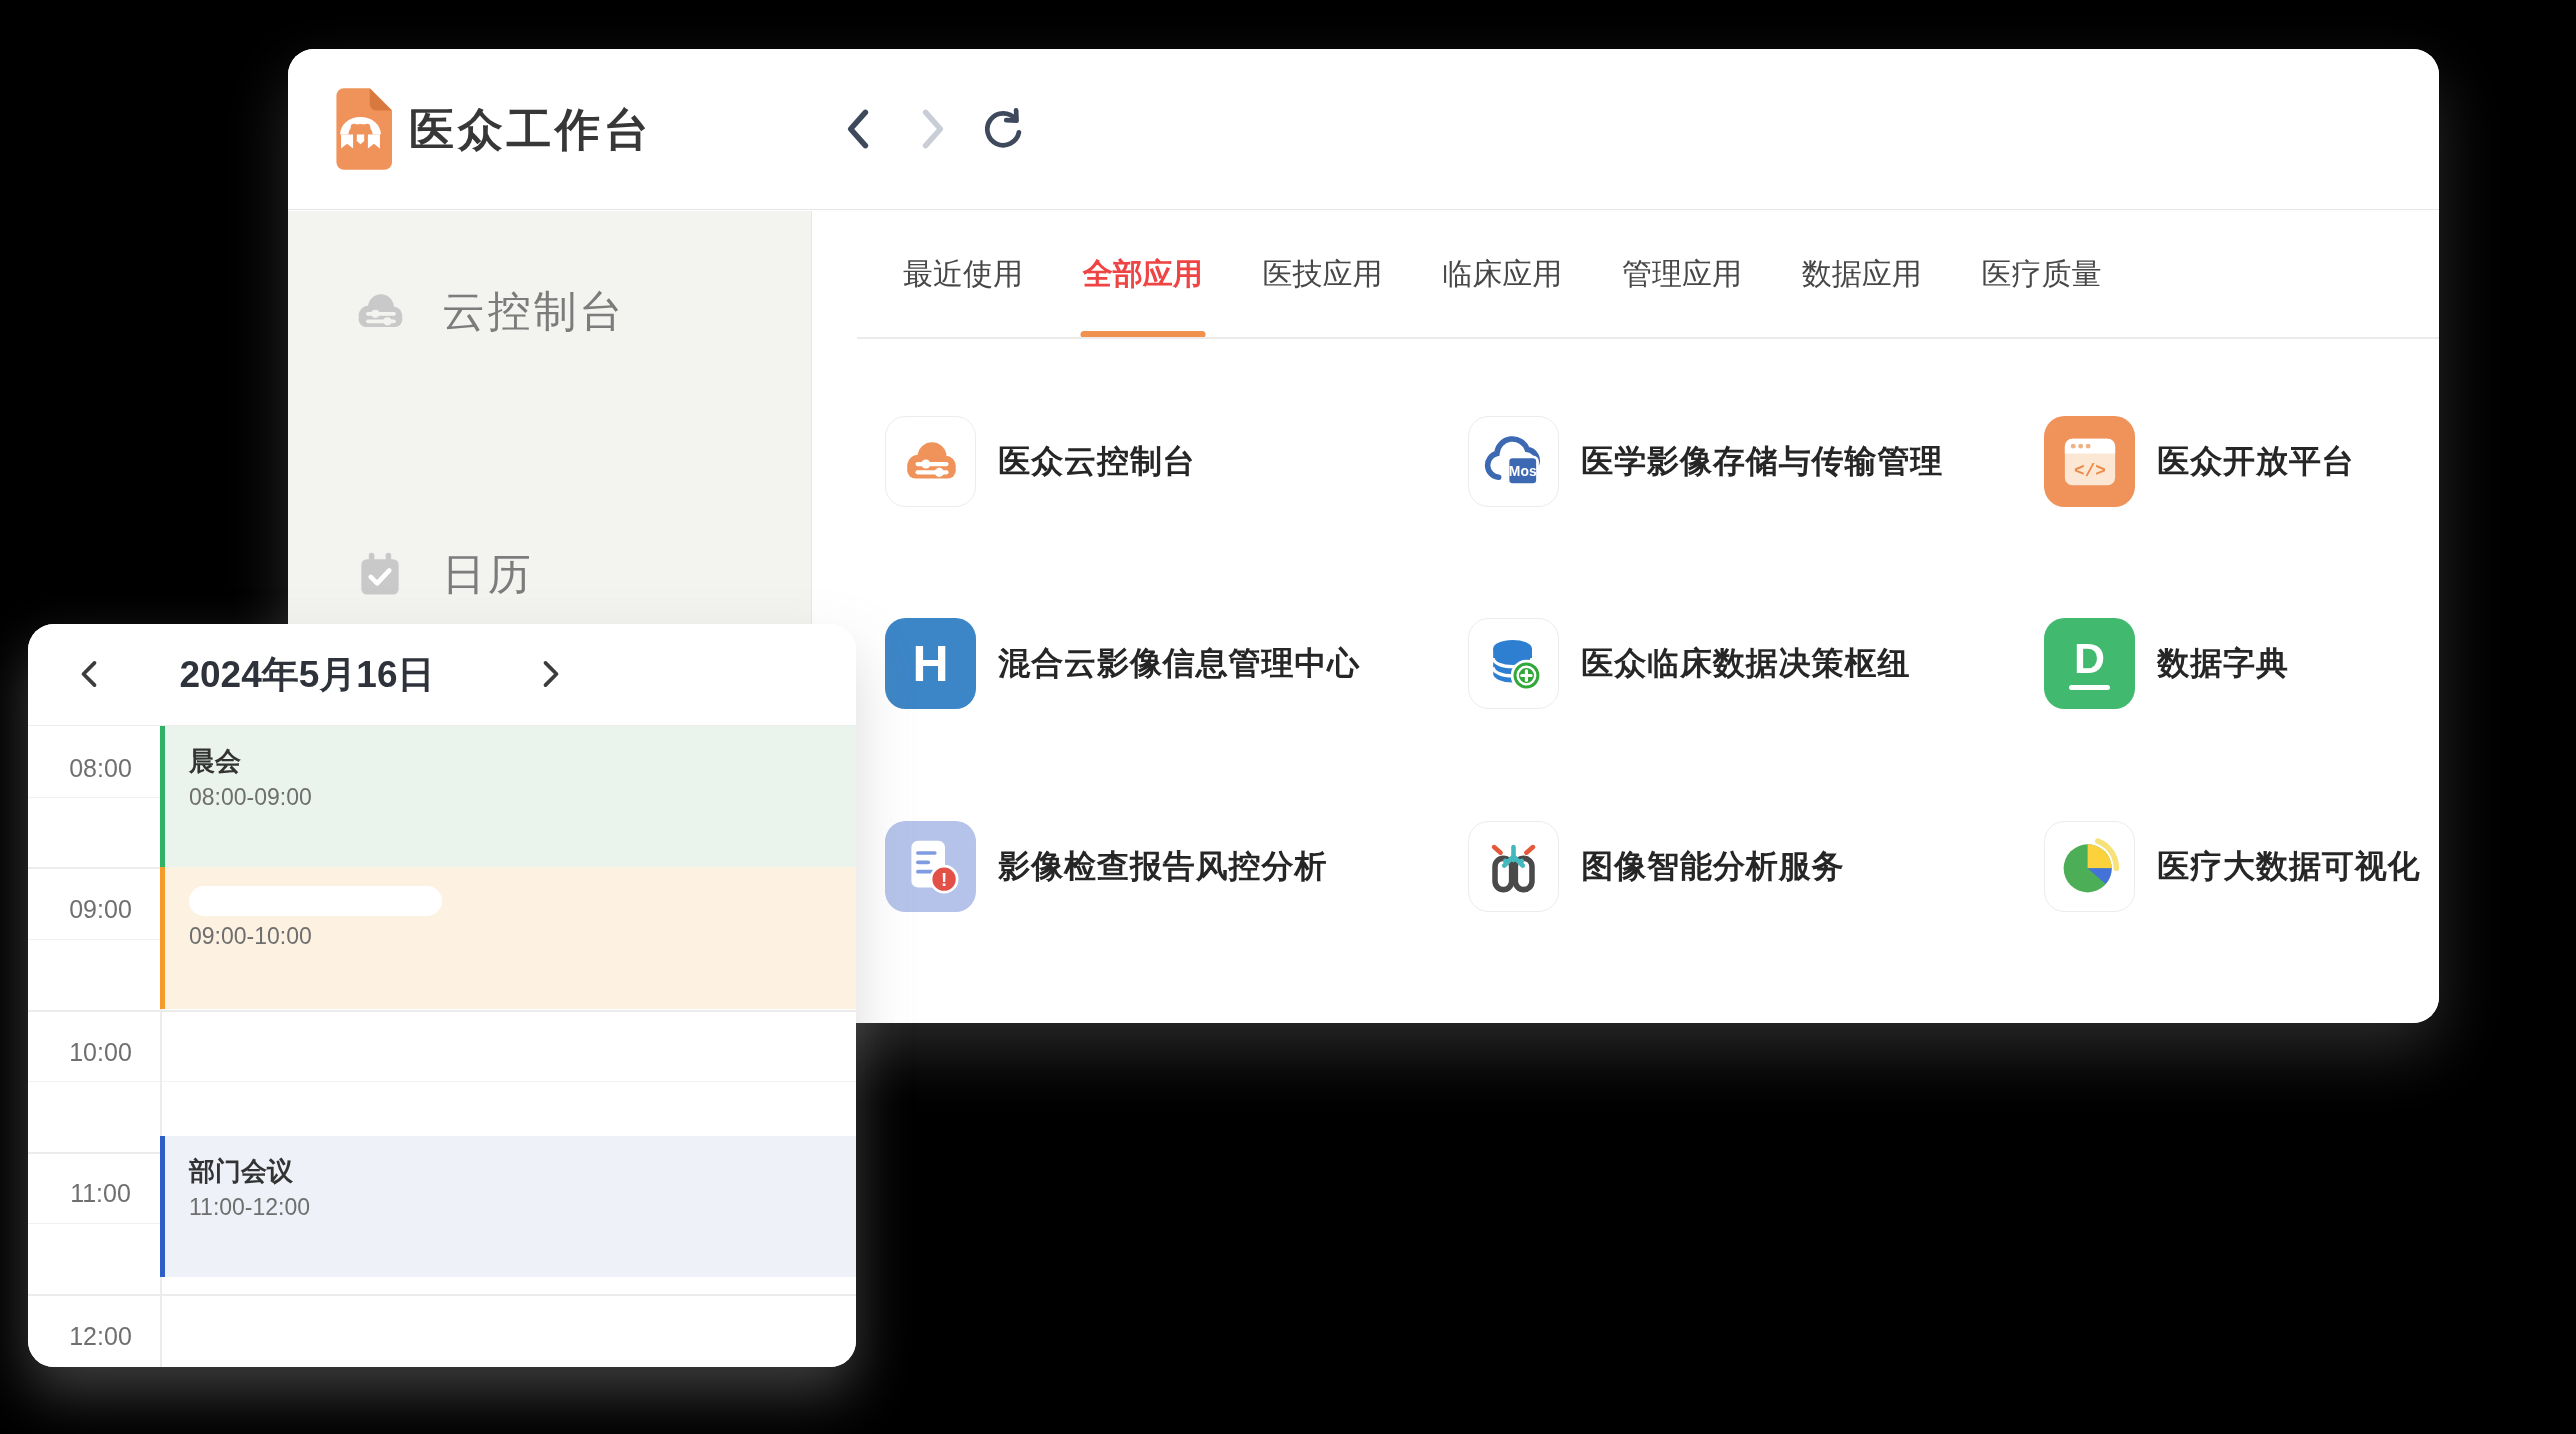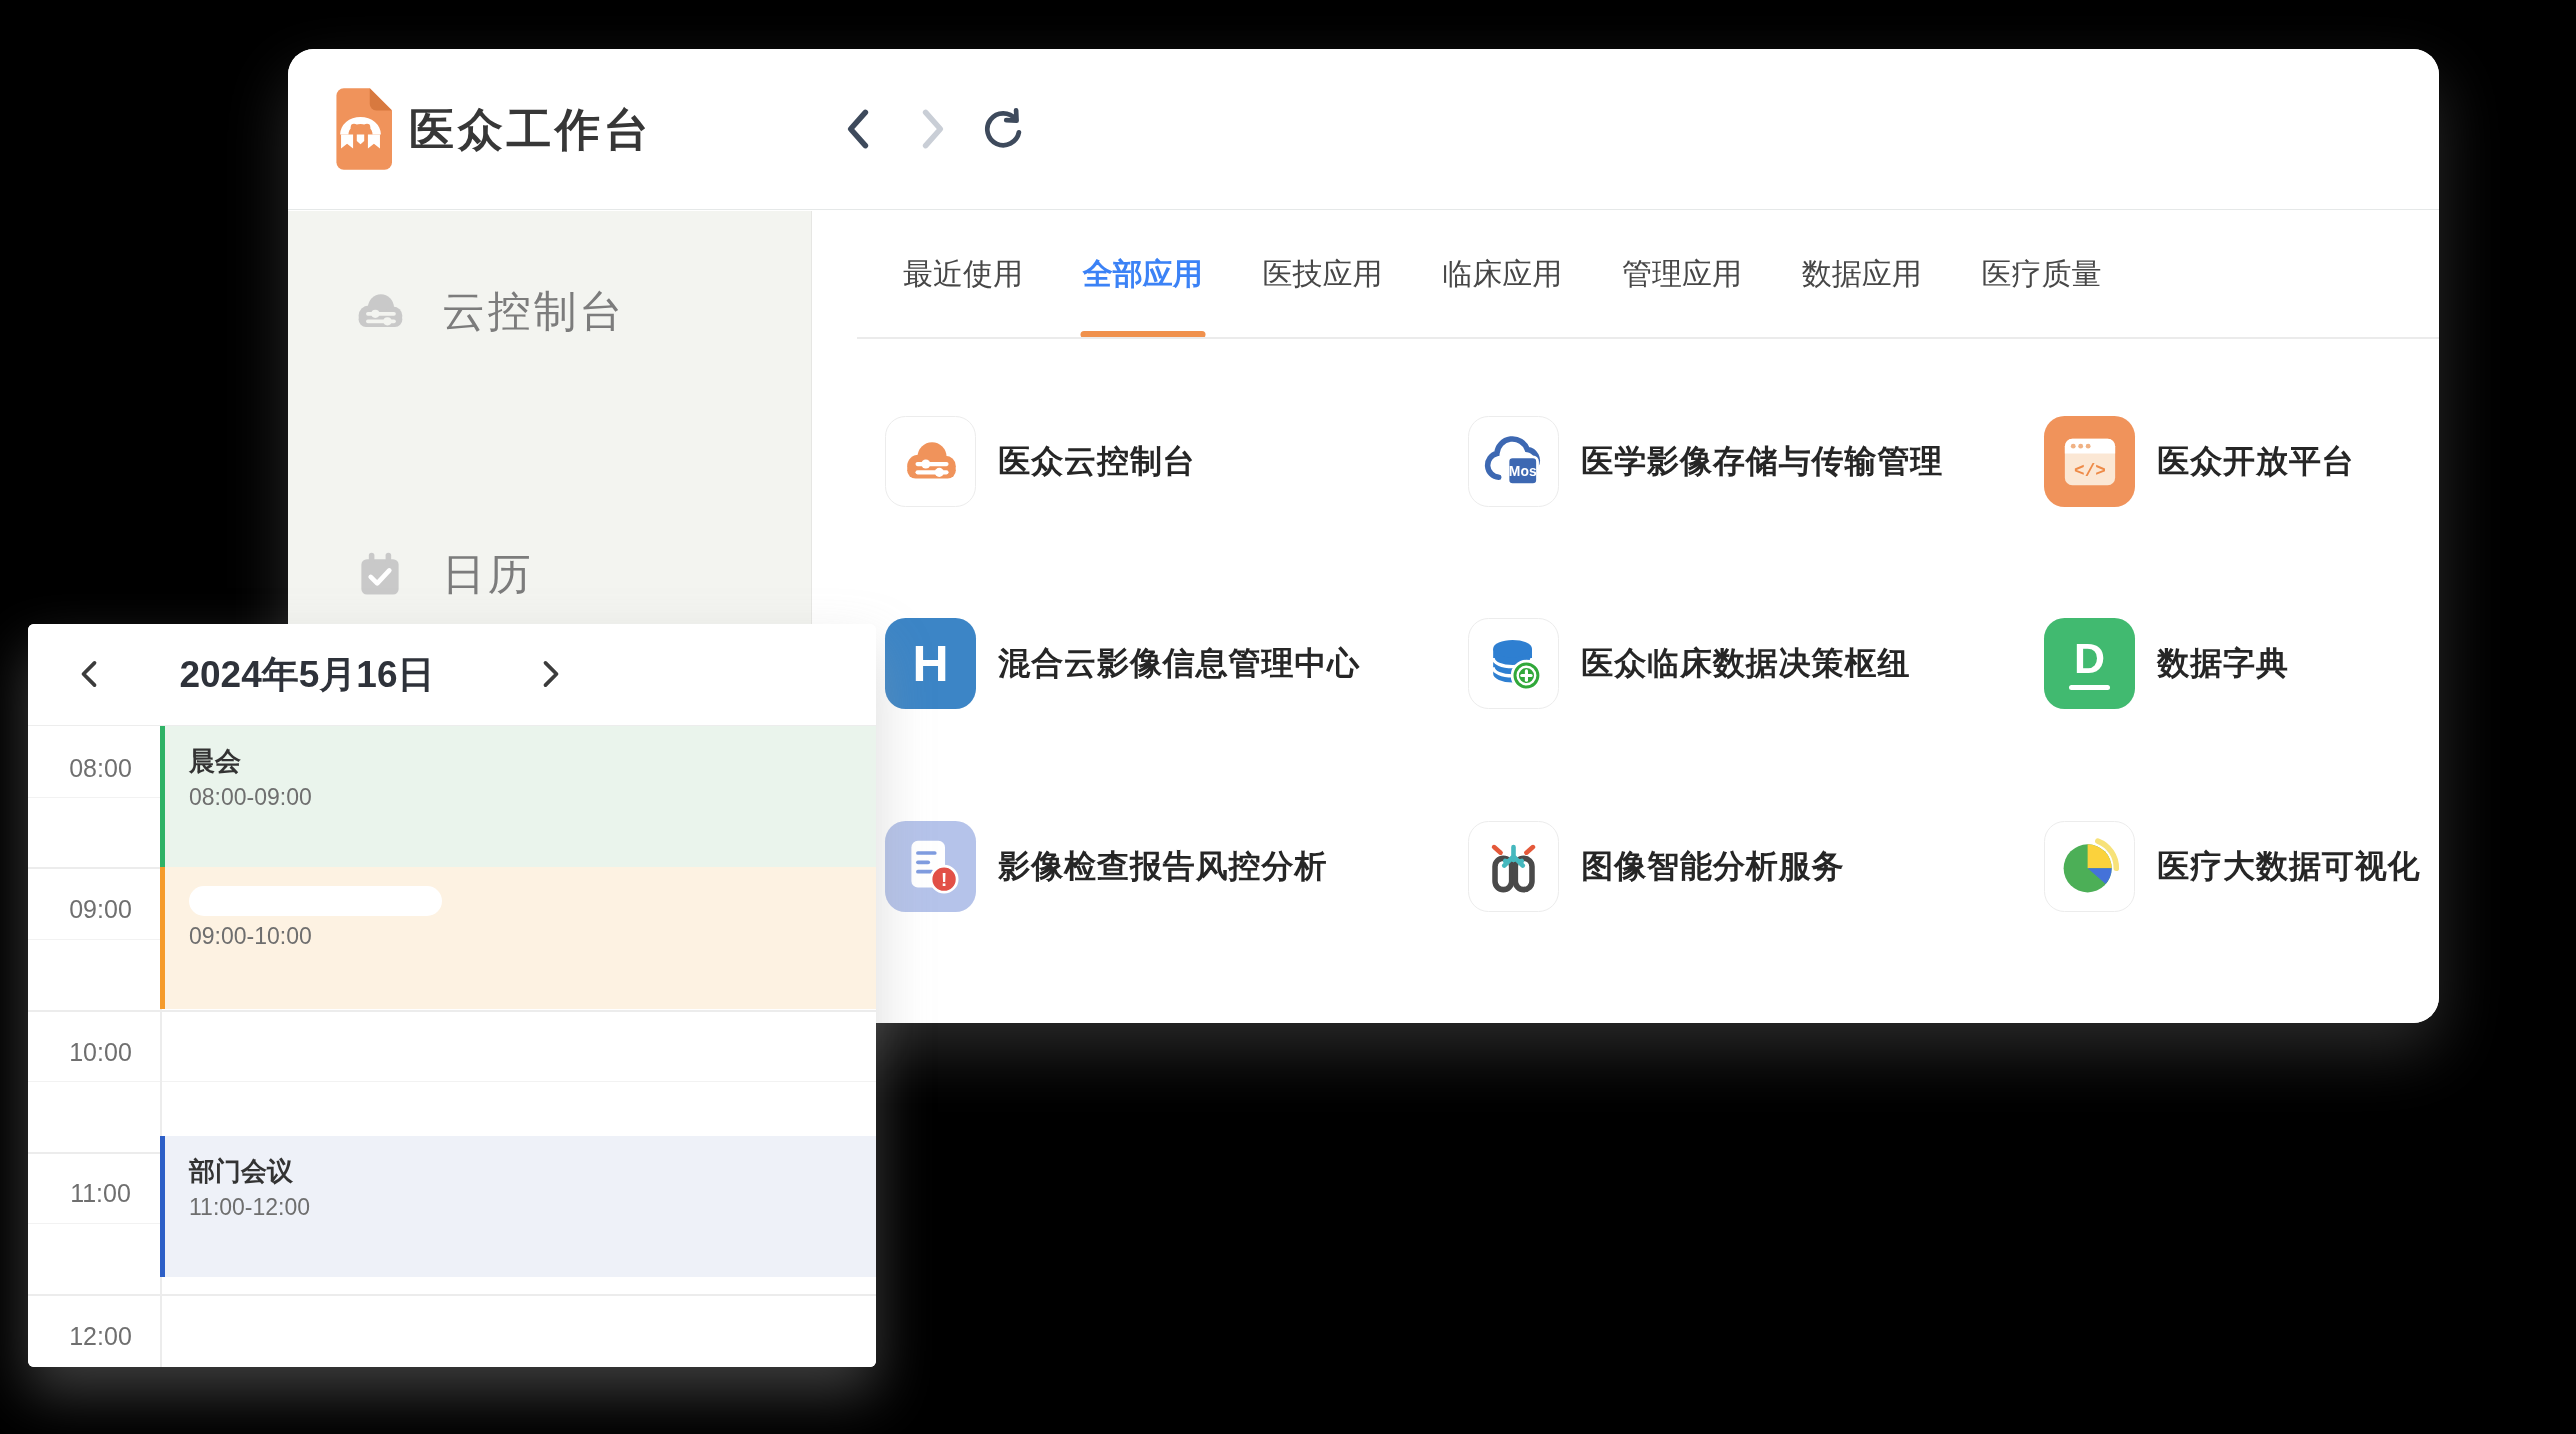--- a/index.html
+++ b/index.html
@@ -21,39 +21,39 @@
   .sidebar{position:absolute;left:0;top:0;bottom:0;width:523px;background:#f3f4f0;
           border-right:1.9px solid #e6e6e3;}
   .side-item{position:absolute;left:0;width:100%;height:102px;display:flex;align-items:center;cursor:pointer;}
   .side-item .ic{margin-left:65px;width:54px;height:54px;flex:none;}
   .side-item .lb{margin-left:35px;font-size:43px;color:#7c7c7c;font-weight:500;letter-spacing:2.8px;white-space:nowrap;}
   
   .content{position:absolute;left:525px;top:0;right:0;bottom:0;background:#fff;}
   .tabs{position:absolute;left:88px;top:0;height:127px;display:flex;align-items:center;gap:56px;}
   .tab{position:relative;height:127px;display:flex;align-items:center;font-size:30px;color:#474747;
        padding:0 1.9px;white-space:nowrap;cursor:pointer;}
-  .tab.active{color:#3b82f6;font-weight:600;}
+  .tab.active{color:#ef4444;font-weight:600;}
   .tab.active::after{content:"";position:absolute;left:50%;transform:translateX(-50%);bottom:0px;
        width:125px;height:7.4px;border-radius:3.7px;background:#f0914d;}
   .tabs-sep{position:absolute;left:44px;right:0;top:126px;height:1.9px;background:#ebebeb;}
   .app-cell{position:absolute;width:558px;height:91px;display:flex;align-items:center;gap:22.3px;cursor:pointer;}
   .app-icon{width:91px;height:91px;border-radius:20.5px;flex:none;display:flex;align-items:center;
        justify-content:center;box-sizing:border-box;overflow:hidden;}
   .card-white{background:#fff;border:1.9px solid #ececec;}
   .card-orange{background:#f0935b;}
   .card-blue{background:#3c85c6;}
   .card-green{background:#41ba70;}
   .card-peri{background:#b5c3ea;}
   .app-label{font-size:32px;font-weight:600;color:#262626;white-space:nowrap;letter-spacing:0.9px;}
   .letter-glyph{color:#fff;font-size:50px;font-weight:700;line-height:1;}
   .d-wrap{display:flex;flex-direction:column;align-items:center;gap:4.7px;}
   .d-underline{width:41px;height:5.6px;border-radius:2.8px;background:#fff;}
   
-  .cal{position:absolute;left:28px;top:624px;width:828px;height:743px;background:#fff;border-radius:6px;
-       box-shadow:0 26px 56px rgba(160,160,160,.38);overflow:hidden;padding-left:20px;}
+  .cal{position:absolute;left:28px;top:624px;width:828px;height:743px;background:#fff;border-radius:26px;
+       box-shadow:0 26px 56px rgba(160,160,160,.38);overflow:hidden;}
   .cal-header{position:absolute;left:0;top:0;right:0;height:101px;border-bottom:1.9px solid #ededed;background:#fff;}
   .cal-nav{position:absolute;top:24px;width:52px;height:52px;display:flex;align-items:center;justify-content:center;cursor:pointer;}
   .cal-prev{left:35px;} .cal-next{left:497px;}
   .cal-date{position:absolute;left:130px;top:0;width:298px;height:101px;line-height:101px;text-align:center;
        font-size:37px;font-weight:600;color:#2e323a;white-space:nowrap;}
   .cal-body{position:absolute;left:0;top:102px;right:0;bottom:0;background:#fff;}
   .cal-vline{position:absolute;left:132px;top:0;bottom:0;width:1.9px;background:#ececec;}
   .hline{position:absolute;left:0;right:0;height:1.9px;background:#ececec;}
   .hline.half{height:0.9px;background:#f2f2f2;}
   .time-label{position:absolute;left:0;width:132px;text-align:center;padding-left:13px;box-sizing:border-box;

